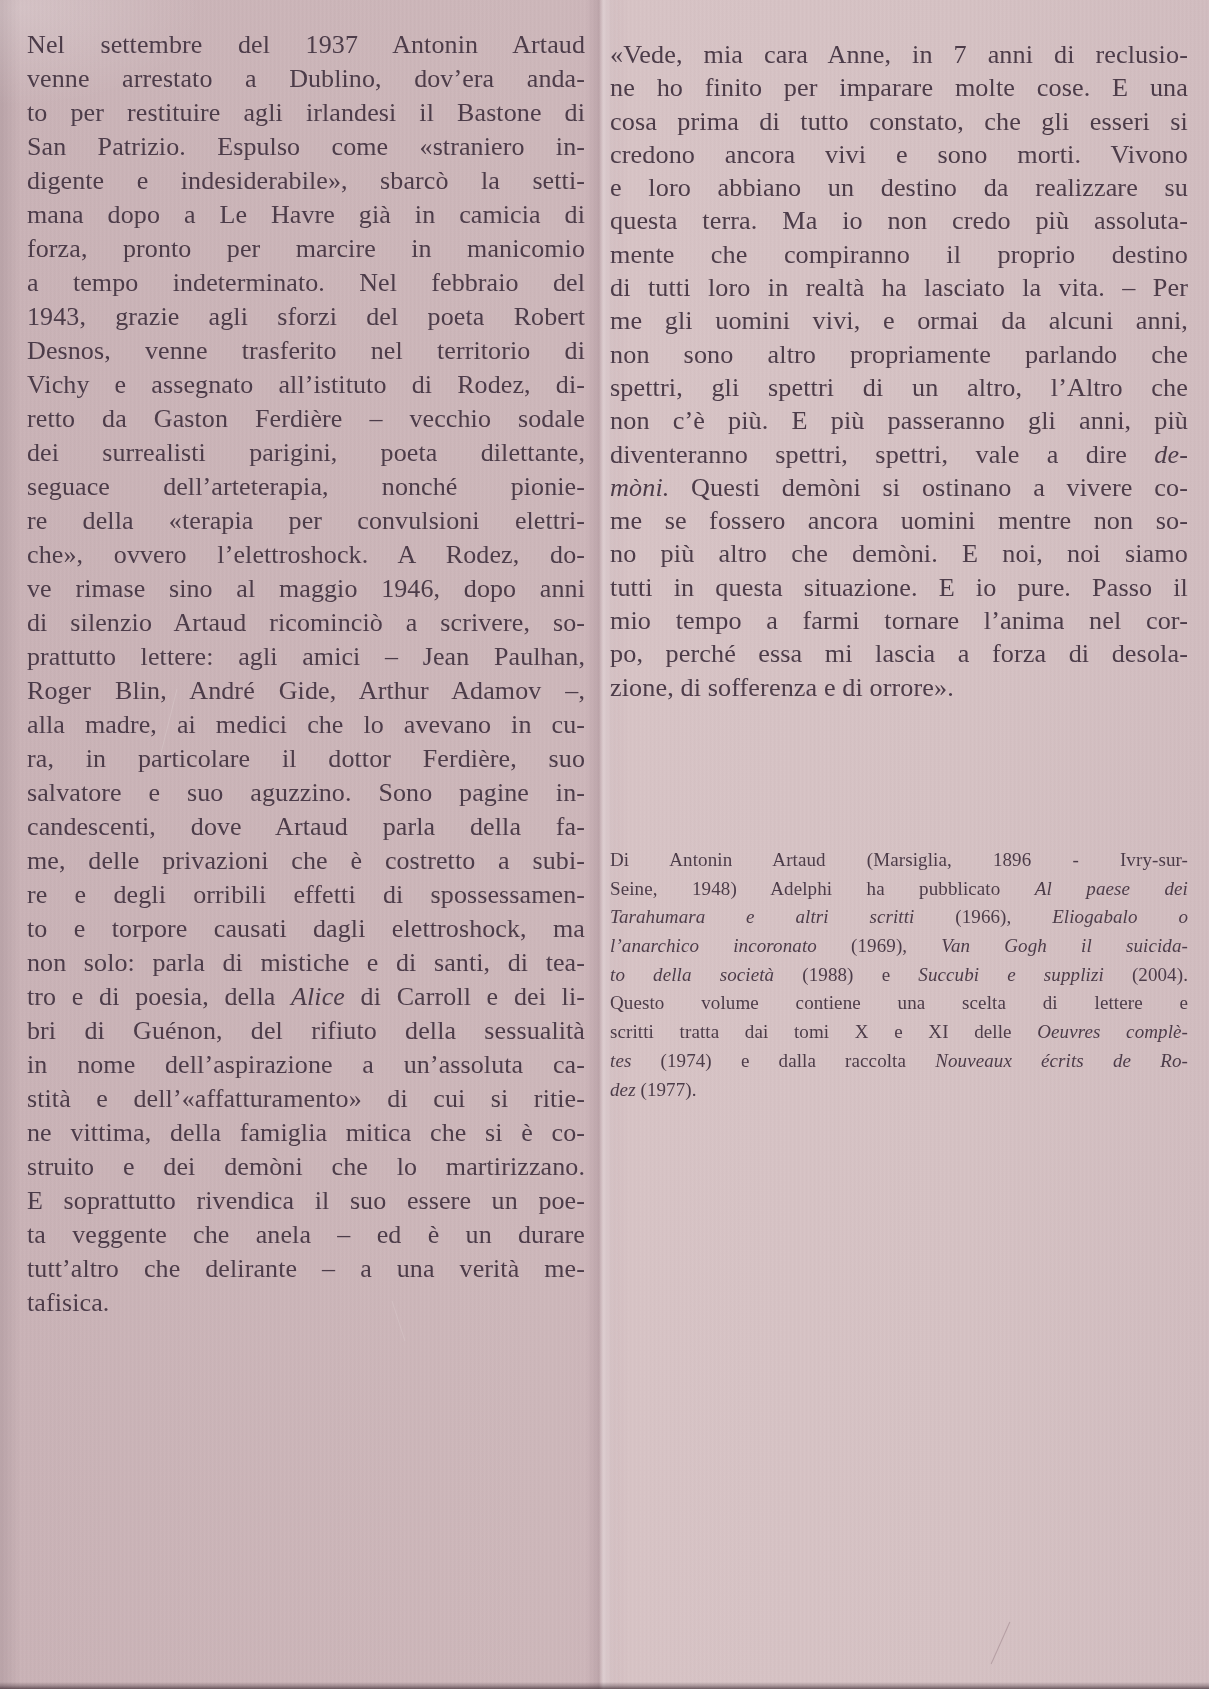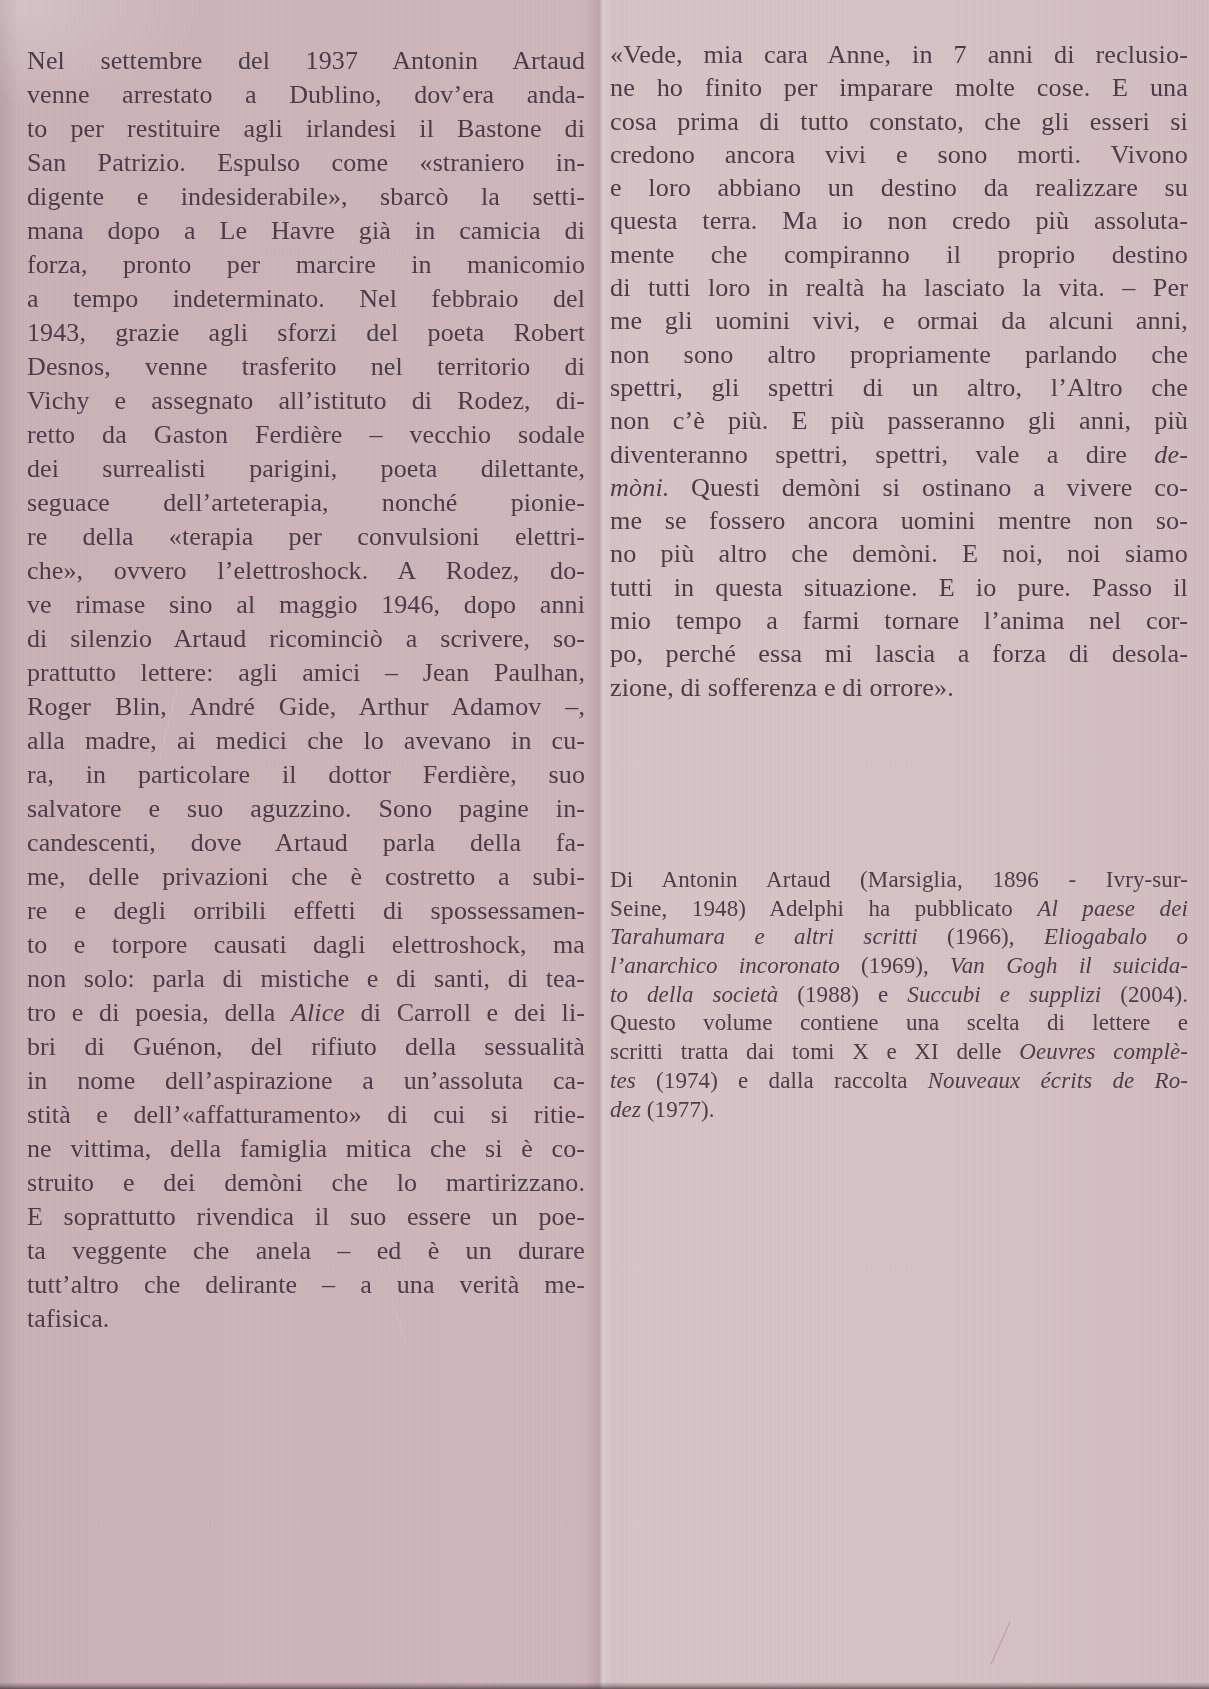--- a/index.html
+++ b/index.html
@@ -22,23 +22,23 @@
         rgba(255,255,255,0.28) 603px, rgba(255,255,255,0.06) 612px,
         rgba(255,255,255,0) 622px),
       
       repeating-linear-gradient(90deg, rgba(255,255,255,0.030) 0px, rgba(255,255,255,0.030) 1px, rgba(0,0,0,0.012) 2px, rgba(0,0,0,0.0) 4px),
       
       linear-gradient(90deg, #c9b2b6 0%, #cdb7ba 46%, #ccb5b9 49%, #d7c3c5 52%, #d5c1c3 80%, #d1bcbf 100%);
   }
 
   .textcol { position: absolute; color: #4c3c49; }
 
-  .col-left  { left: 27px;  top: 44px;  width: 558px; font-size: 26px;   line-height: 34px; }
+  .col-left  { left: 27px;  top: 28px;  width: 558px; font-size: 26px;   line-height: 34px; }
   .col-quote { left: 610px; top: 38px;  width: 578px; font-size: 26.2px; line-height: 33.3px; }
-  .col-bio   { left: 610px; top: 846px; width: 578px; font-size: 23px;   line-height: 28.7px; margin-top: 20px; }
+  .col-bio   { left: 610px; top: 846px; width: 578px; font-size: 19px;   line-height: 28.7px; }
 
   .line {
     text-align: justify;
     text-align-last: justify;
     overflow: hidden;
     white-space: normal;
     letter-spacing: 0.1px;
   }
   .col-left  .line { height: 34px; }
   .col-quote .line { height: 33.3px; }

